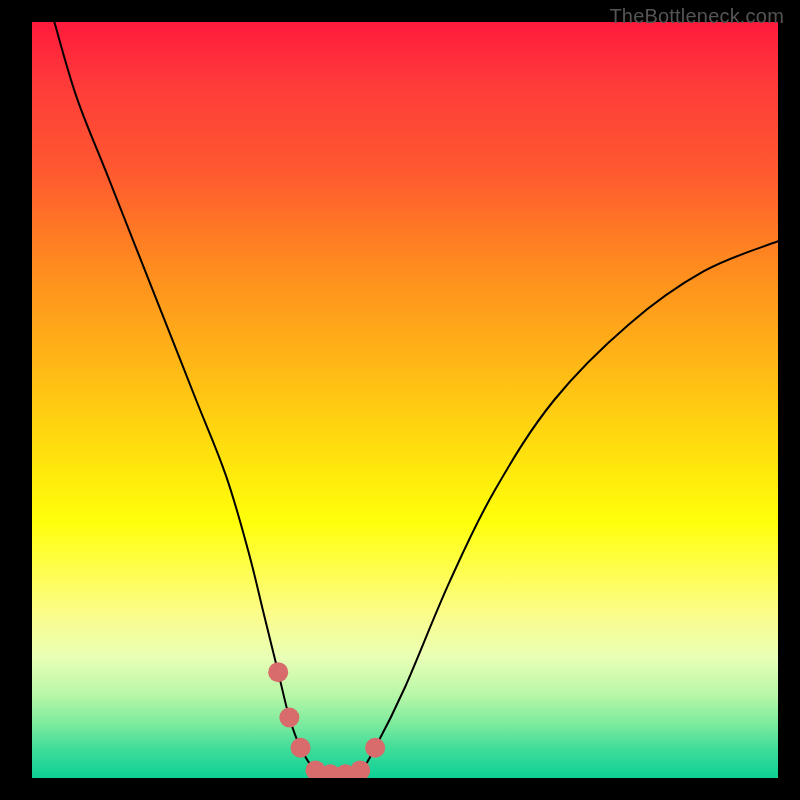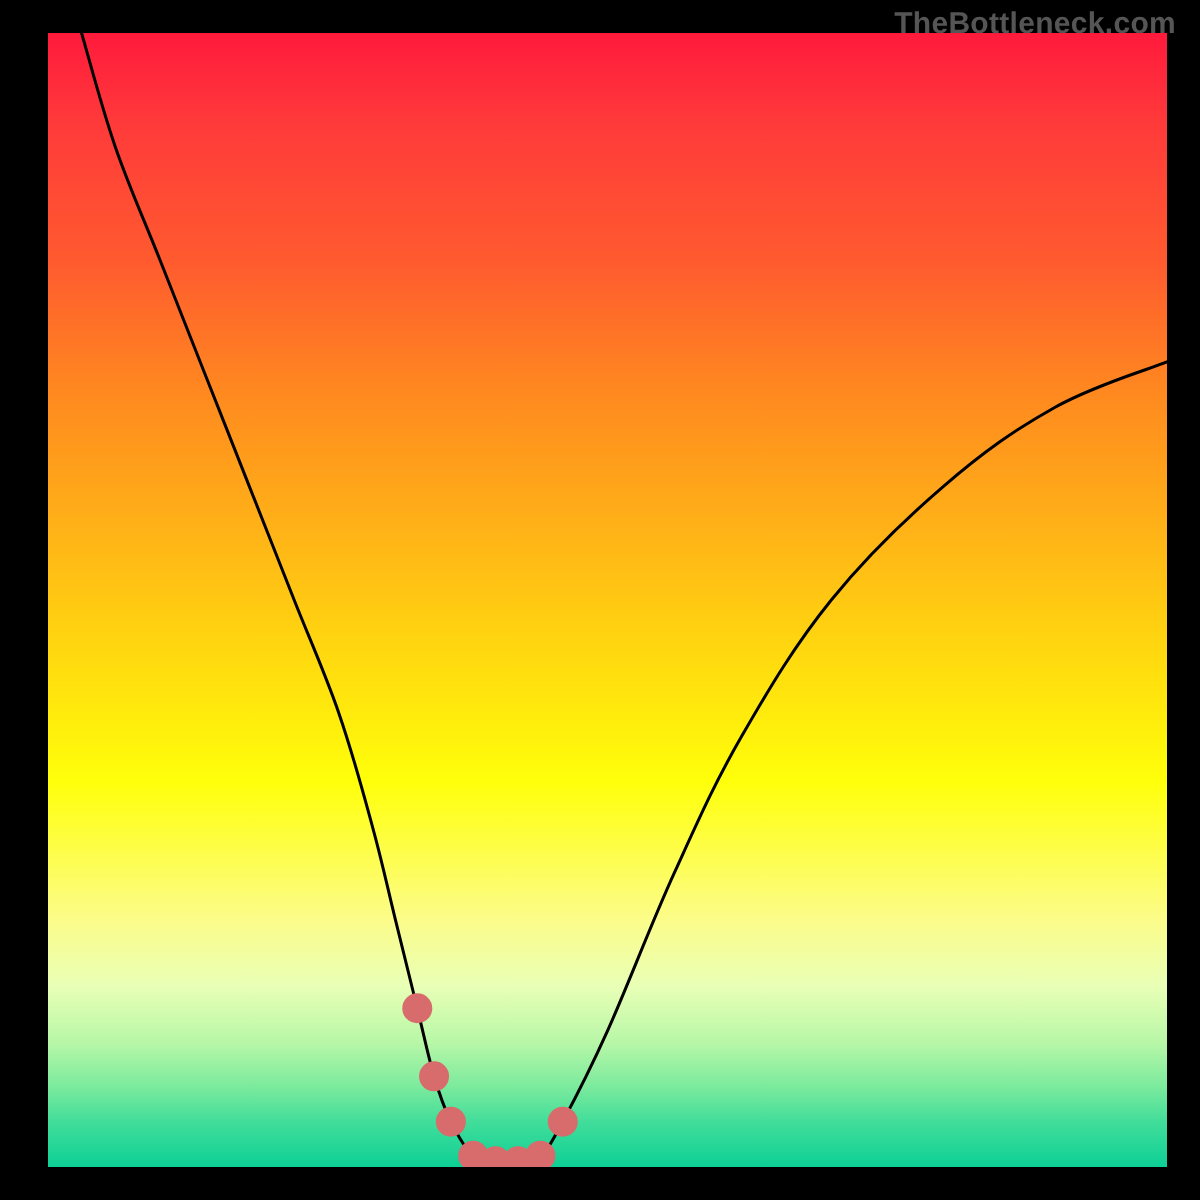--- a/index.html
+++ b/index.html
@@ -33,21 +33,21 @@
       #42dd9a 96%,
       #0cd095 100%
     );
   }
   .watermark {
     position: absolute;
     top: 5px;
     right: 16px;
     color: #555;
     font-size: 20px;
-    font-weight: 700;
+    font-weight: 400;
     letter-spacing: 0.2px;
     z-index: 5;
   }
   svg.curve {
     position: absolute;
     left: 0;
     top: 0;
     width: 746px;
     height: 756px;
   }

